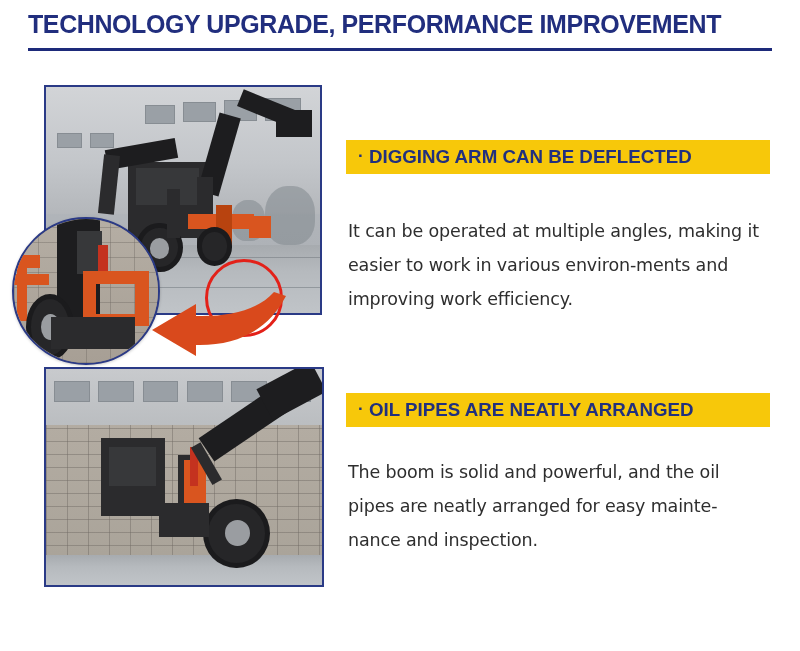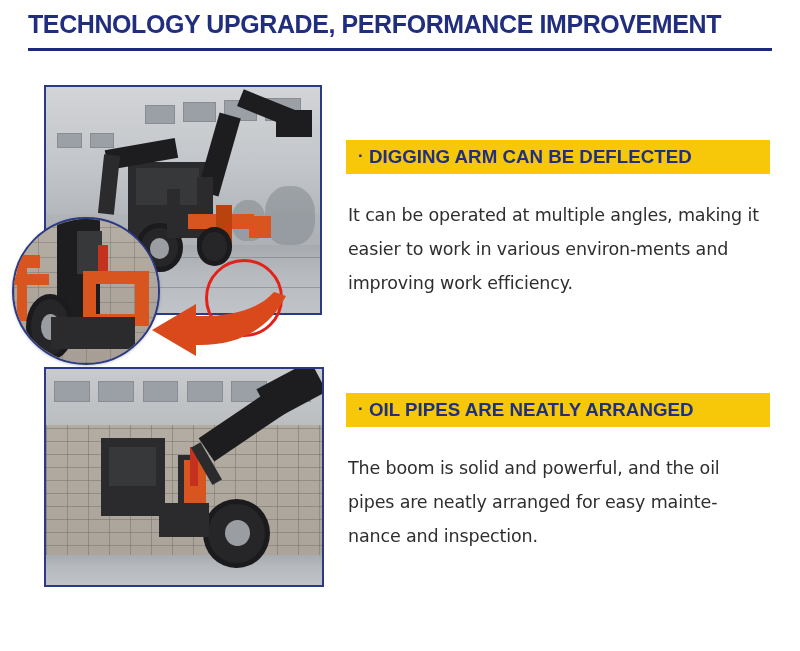--- a/index.html
+++ b/index.html
@@ -198,23 +198,24 @@
   }
 
   .body-text {
     position: absolute;
     width: 420px;
     font-family: "DejaVu Sans", sans-serif;
     font-size: 17.5px;
     line-height: 34px;
     color: #2e2e2e;
     letter-spacing: -0.15px;
+    margin-top: 16px;
   }
   .panel-1 .body-text { left: 348px; top: 136px; }
-  .panel-2 .body-text { left: 348px; top: 106px; }
+  .panel-2 .body-text { left: 348px; top: 94px; }
 </style>
 </head>
 <body>
 
 <div class="header">
   <div class="header-title">TECHNOLOGY UPGRADE, PERFORMANCE IMPROVEMENT</div>
   <div class="header-rule"></div>
 </div>
 
 <div class="panel panel-1">

